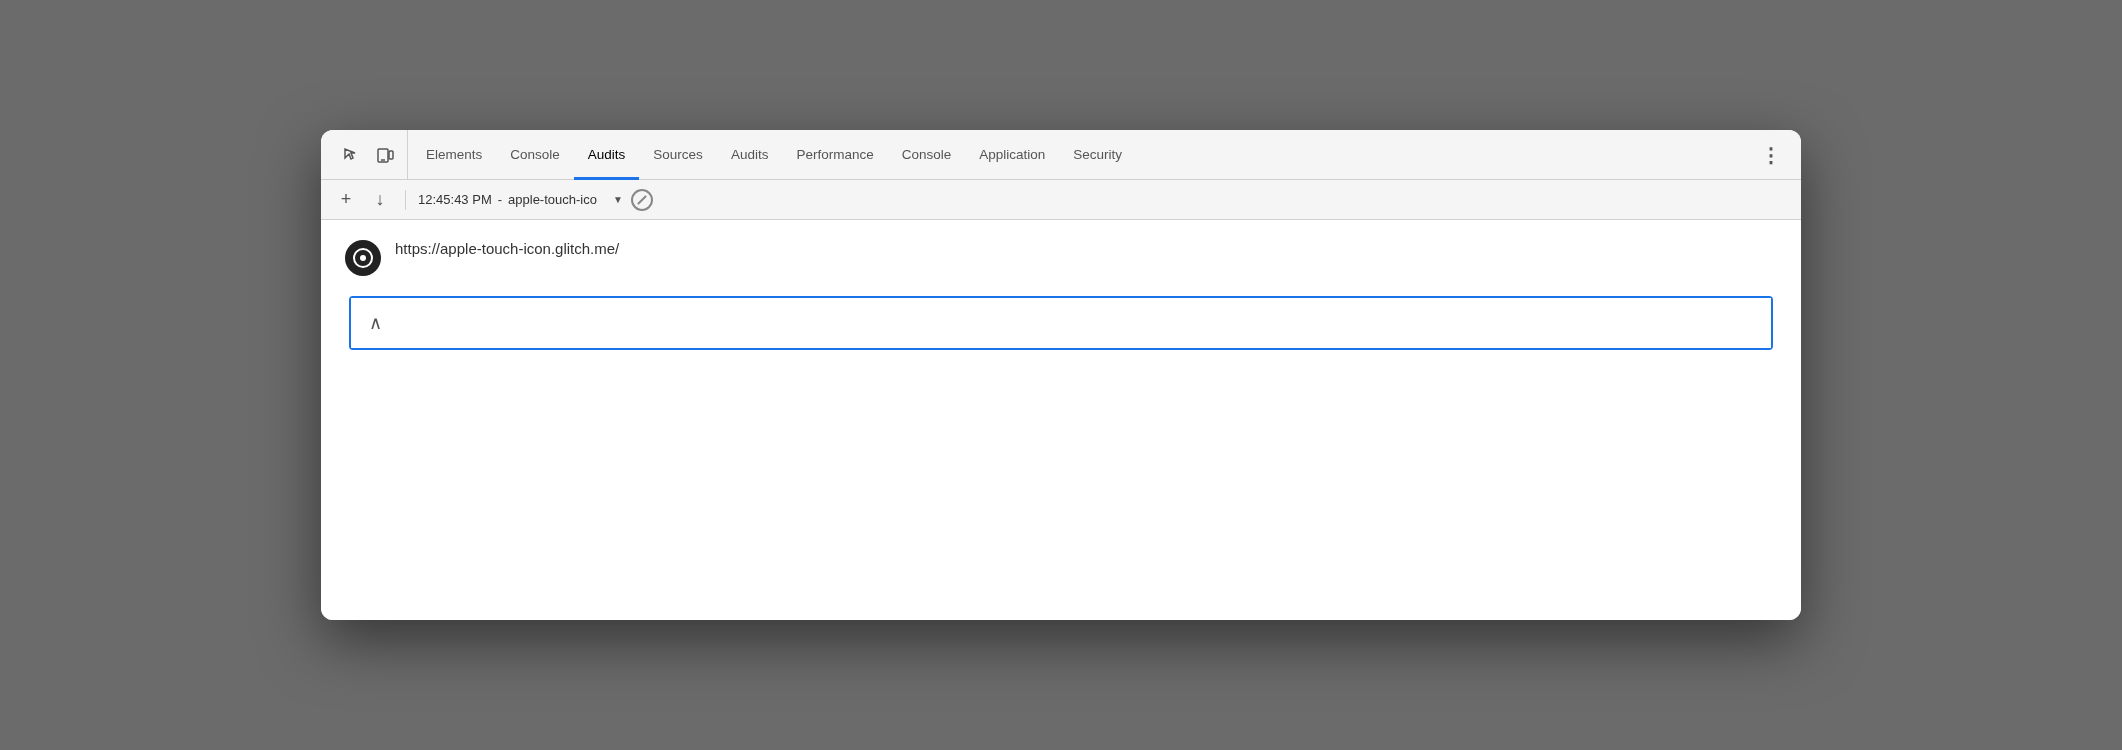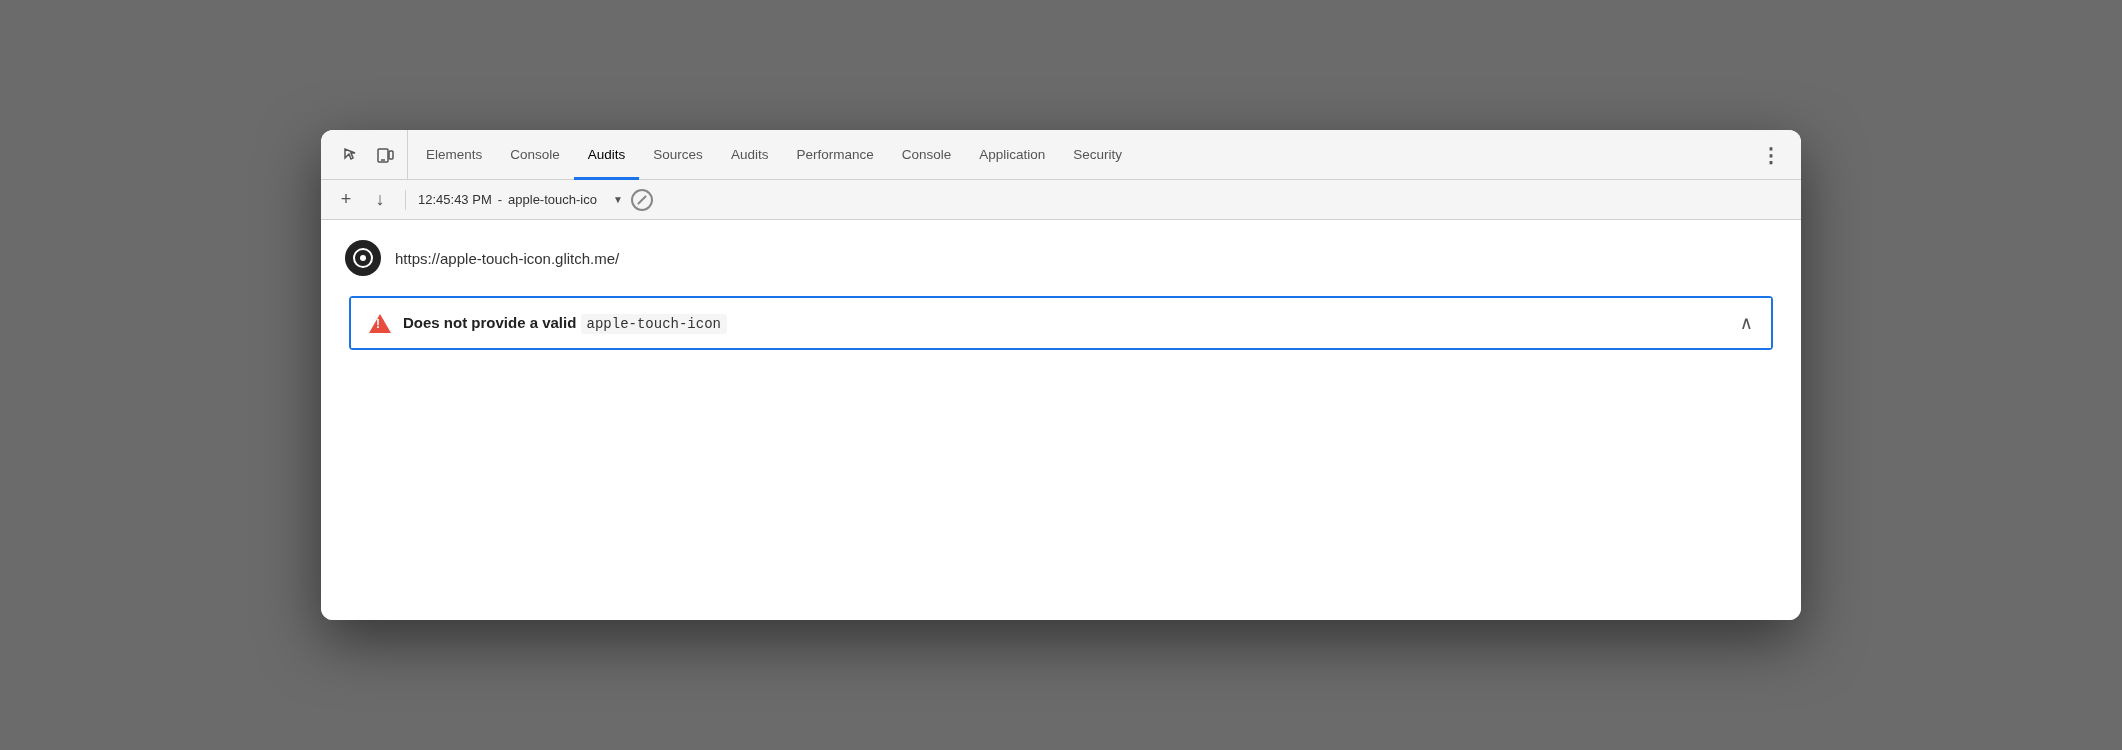--- a/index.html
+++ b/index.html
@@ -198,21 +198,21 @@
     
     .main-content {
       background: white;
       padding: 20px 24px;
       min-height: 400px;
     }
 
     
     .url-bar {
       display: flex;
-      align-items: center;
+      align-items: flex-start;
       gap: 14px;
       margin-bottom: 20px;
     }
 
     .url-text {
       font-size: 15px;
       color: #333;
     }
 
     
@@ -397,26 +397,18 @@
         <svg viewBox="0 0 22 22" fill="none" xmlns="http://www.w3.org/2000/svg">
           <circle cx="11" cy="11" r="9" stroke="white" stroke-width="2" fill="none"></circle>
           <circle cx="11" cy="11" r="3" fill="white"></circle>
         </svg>
       </div>
       <span class="url-text">https://apple-touch-icon.glitch.me/</span>
     </div>
 
     <div class="warning-card">
       <div class="warning-header">
-        <div class="warning-header-left">
-          <div class="warning-triangle"></div>
-          <span class="warning-title">
-            <strong>Does not provide a valid</strong>
-            <span> </span>
-            <code class="warning-code">apple-touch-icon</code>
-          </span>
-        </div>
         <div class="warning-chevron">∧</div>
       </div>
     </div>
 
   </div>
 </div>
 
 </body></html>

